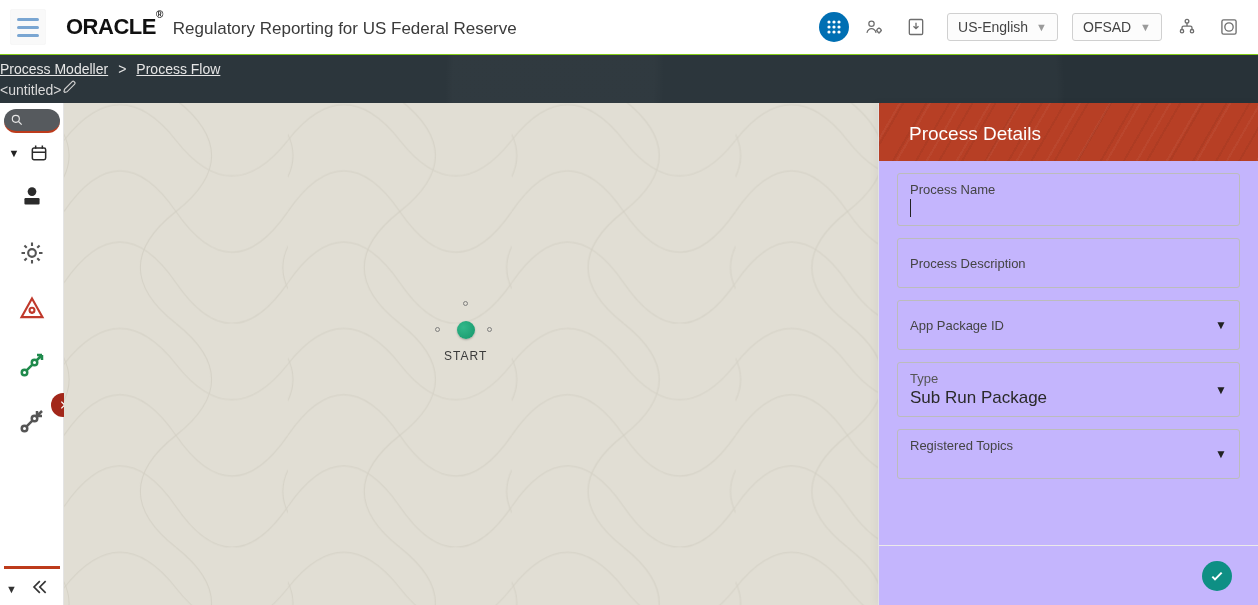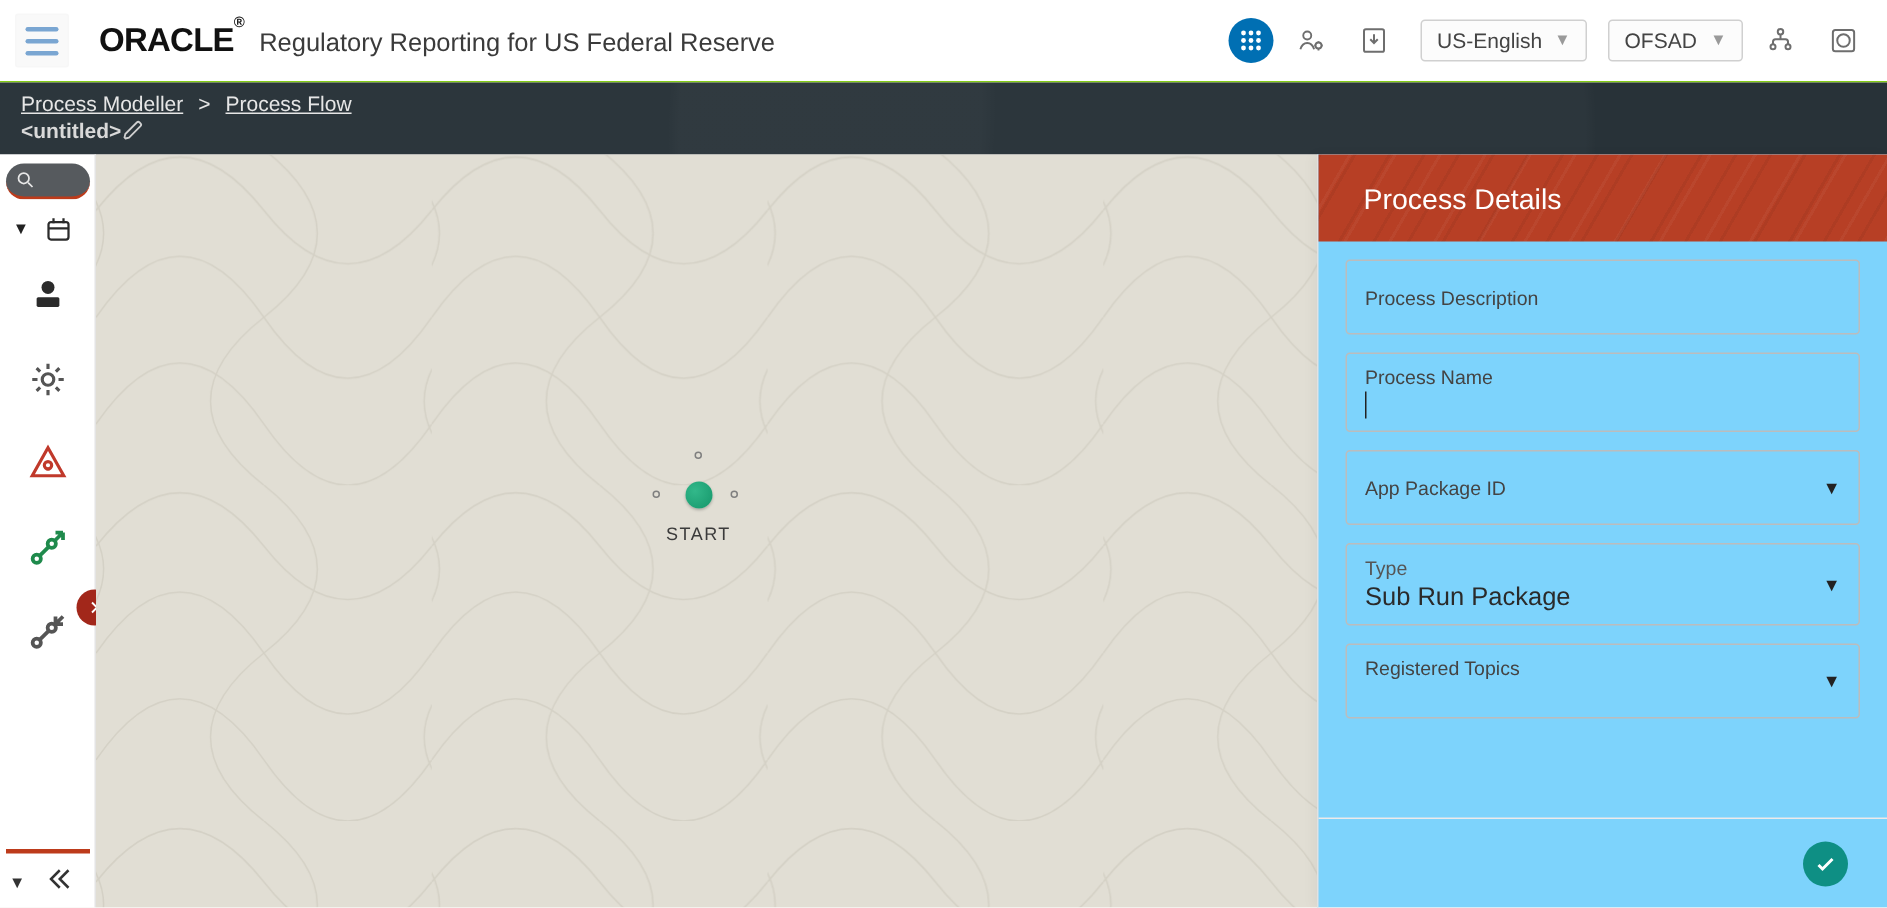--- a/index.html
+++ b/index.html
@@ -48,26 +48,26 @@
 
   
   .crumbs {
     height: 48px;
     background:#283238;
     background-image:
       radial-gradient(circle at 20% 30%, rgba(255,255,255,0.02) 0 40%, transparent 41%),
       radial-gradient(circle at 60% 70%, rgba(255,255,255,0.02) 0 40%, transparent 41%);
     color:#eaeaea;
     display:flex; flex-direction:column; justify-content:center;
-    padding-left:14px; font-size:14px;
+    font-size:14px;
   }
   .crumb-row { display:flex; align-items:center; gap:10px; }
   .crumb-row a { color:#e6e6e6; text-decoration:underline; cursor:pointer; }
   .crumb-sep { color:#e6e6e6; }
-  .crumb-title { display:flex; align-items:flex-start; color:#d9d9d9; font-size:14px; margin-top:2px;font-weight:bold; }
+  .crumb-title { display:flex; align-items:flex-end; color:#d9d9d9; font-size:14px; margin-top:2px; }
   .pencil { color:#cfcfcf; cursor:pointer; }
 
   
   .main {
     display:flex; height: calc(605px - 55px - 48px);
     position:relative;
   }
 
   
   .palette {
@@ -134,21 +134,21 @@
     position:absolute; width:5px; height:5px; border:1px solid #7f7f7f; border-radius:50%;
     background:#e1ded4;
   }
   .port.n { top:-20px; left:6px; }
   .port.w { top:6px; left:-22px; }
   .port.e { top:6px; left:30px; }
   .start-label { margin-top:10px; letter-spacing:1px; font-size:12px; color:#3b3b3b;}
 
   
   .details {
-    width:380px; background:#7dd3fc; border-left:1px solid #e2e2e2;
+    width:380px; background:#c4b5fd; border-left:1px solid #e2e2e2;
     display:flex; flex-direction:column;
     box-shadow:-3px 0 8px rgba(0,0,0,0.04);
     position:relative;
   }
   .details-header {
     background:#b73f25;
     background-image: repeating-linear-gradient(120deg, rgba(0,0,0,0.05) 0 2px, transparent 2px 20px),
                       repeating-linear-gradient(300deg, rgba(255,255,255,0.04) 0 2px, transparent 2px 26px);
     color:#fff; font-size:19px; padding:20px 22px 16px 30px;
   }
@@ -366,33 +366,33 @@
       </div>
       <div class="start-label">START</div>
     </div>
   </div>
 
   <div class="details">
     <div class="details-header">Process Details</div>
 
     <div class="details-body">
 
-      <div class="field" style="justify-content:center;">
-        <div class="fld-label">Process Description</div>
-      </div>
-
       <div class="field">
         <div class="fld-label">Process Name</div>
         <div style="display:flex;align-items:center;">
           <span class="cursor-bar"></span>
           <input type="text" value="" style="">
         </div>
       </div>
 
       <div class="field" style="justify-content:center;">
+        <div class="fld-label">Process Description</div>
+      </div>
+
+      <div class="field" style="justify-content:center;">
         <div class="fld-label">App Package ID</div>
         <span class="caret">▼</span>
       </div>
 
       <div class="field has-value">
         <div class="fld-label">Type</div>
         <div class="fld-value">Sub Run Package</div>
         <span class="caret">▼</span>
       </div>
 

